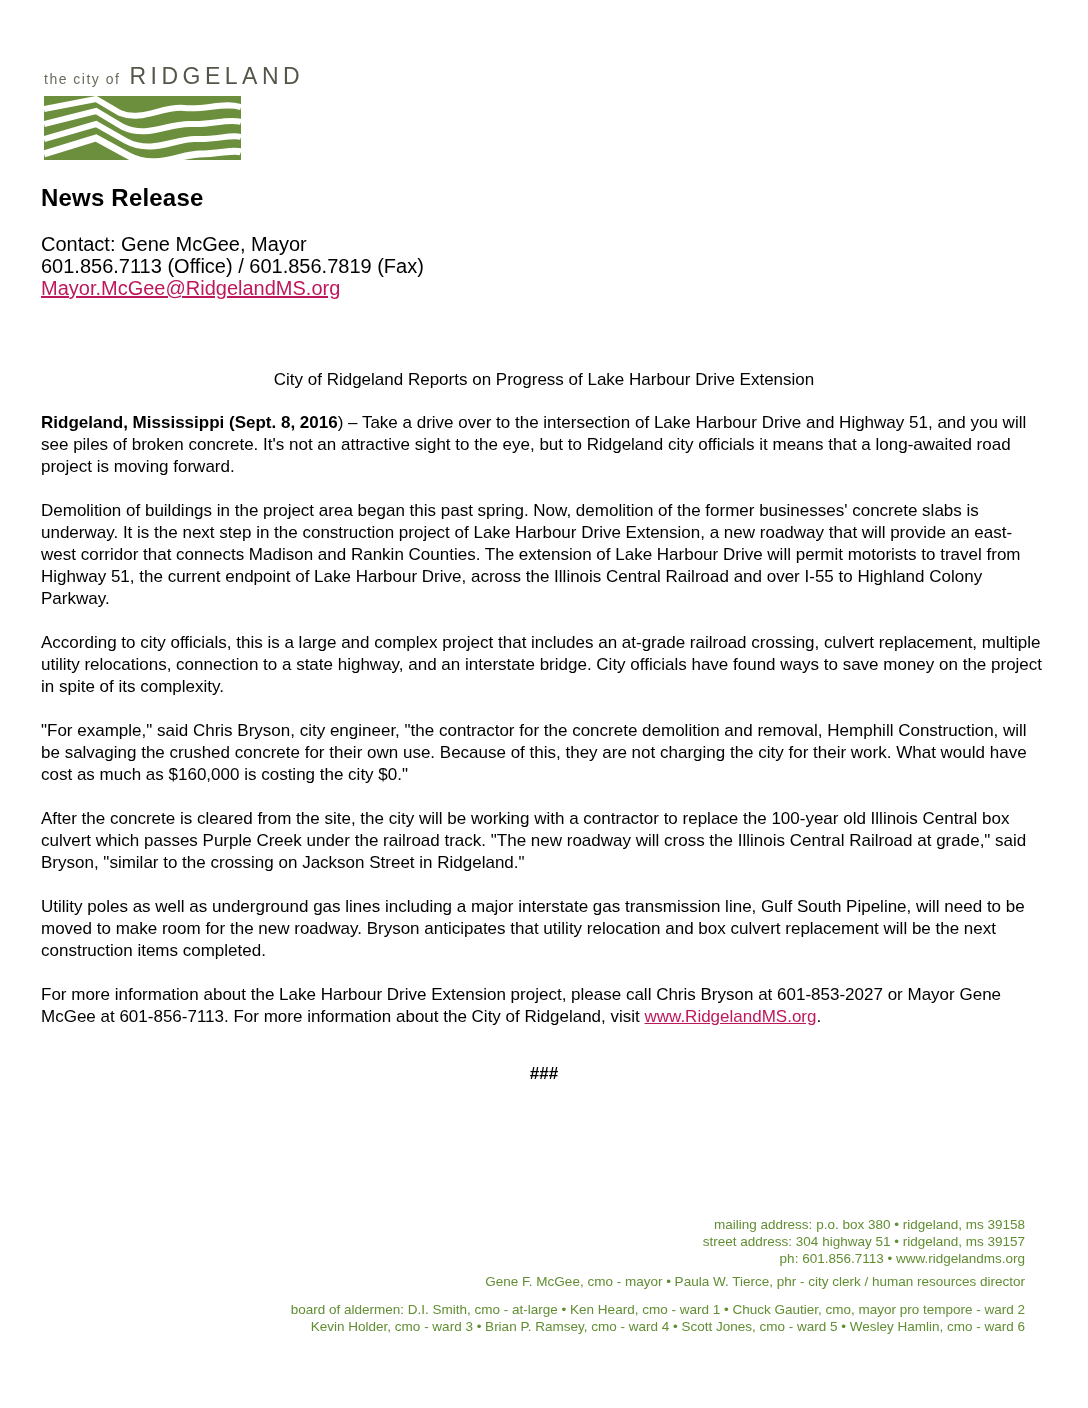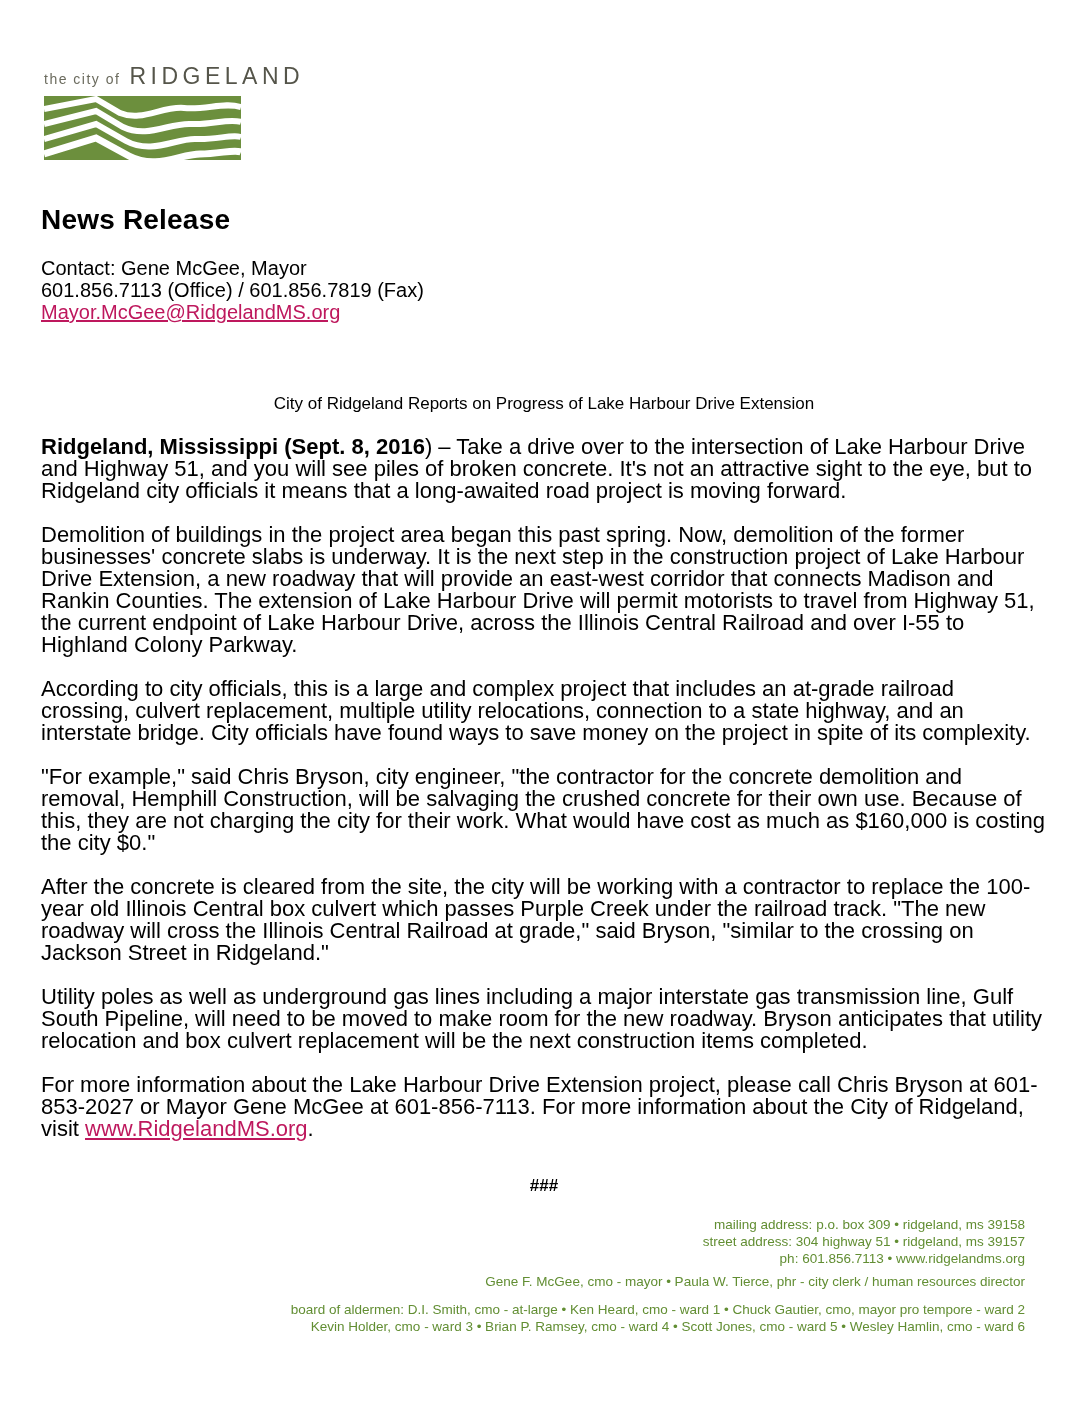--- a/index.html
+++ b/index.html
@@ -16,28 +16,28 @@
   .content { padding: 0 41px; }
 
   
   .logo { margin: 63px 0 0 3px; width: 200px; }
   .logo-line { display: flex; align-items: baseline; gap: 9px; margin-bottom: 6px; white-space: nowrap; }
   .logo-the { font-size: 14px; color: #6b6b5e; letter-spacing: 1.5px; }
   .logo-name { font-size: 23px; color: #55554a; letter-spacing: 4.5px; }
   .logo-wave svg { display: block; }
 
   
-  .news-release { font-size: 28px; font-weight: bold; margin: 44px 0 0 0; letter-spacing: 0.2px; }
+  .news-release { font-size: 24px; font-weight: bold; margin: 24px 0 0 0; letter-spacing: 0.2px; }
   .contact { margin-top: 21px; font-size: 20px; line-height: 22px; }
   a.doc-link { color: #be185d; text-decoration: underline; cursor: pointer; }
 
   
   .headline { text-align: center; font-weight: normal; font-size: 17px; margin-top: 71px; }
   .body-copy { margin-top: 11px; }
-  .body-copy p { font-size: 22px; line-height: 22px; margin: 22px 0; }
+  .body-copy p { font-size: 17px; line-height: 22px; margin: 22px 0; }
   .end-mark { text-align: center; font-weight: bold; font-size: 17px; margin-top: 36px; }
 
   
   .footer {
     position: absolute;
     top: 1216px;
     left: 65px;
     right: 63px;
     text-align: right;
     color: #628e33;
@@ -88,21 +88,21 @@
     <p>After the concrete is cleared from the site, the city will be working with a contractor to replace the 100-year old Illinois Central box culvert which passes Purple Creek under the railroad track. "The new roadway will cross the Illinois Central Railroad at grade," said Bryson, "similar to the crossing on Jackson Street in Ridgeland."</p>
     <p>Utility poles as well as underground gas lines including a major interstate gas transmission line, Gulf South Pipeline, will need to be moved to make room for the new roadway. Bryson anticipates that utility relocation and box culvert replacement will be the next construction items completed.</p>
     <p><span>For more information about the Lake Harbour Drive Extension project, please call Chris Bryson at 601-853-2027 or Mayor Gene McGee at 601-856-7113. For more information about the City of Ridgeland, visit </span><a class="doc-link" href="#">www.RidgelandMS.org</a><span>.</span></p>
   </div>
 
   <div class="end-mark">###</div>
 
 </div>
 
 <div class="footer">
-  <div>mailing address: p.o. box 309 • ridgeland, ms 39158</div>
+  <div>mailing address: p.o. box 380 • ridgeland, ms 39158</div>
   <div>street address: 304 highway 51 • ridgeland, ms 39157</div>
   <div>ph: 601.856.7113 • www.ridgelandms.org</div>
   <div class="officials">Gene F. McGee, cmo - mayor • Paula W. Tierce, phr -  city clerk / human resources director</div>
   <div class="aldermen">
     <div>board of aldermen: D.I. Smith, cmo - at-large • Ken Heard, cmo - ward 1 • Chuck Gautier, cmo, mayor pro tempore - ward 2</div>
     <div>Kevin Holder, cmo - ward 3 • Brian P. Ramsey, cmo - ward 4 • Scott Jones, cmo - ward 5 • Wesley Hamlin, cmo - ward 6</div>
   </div>
 </div>
 
 </body></html>

